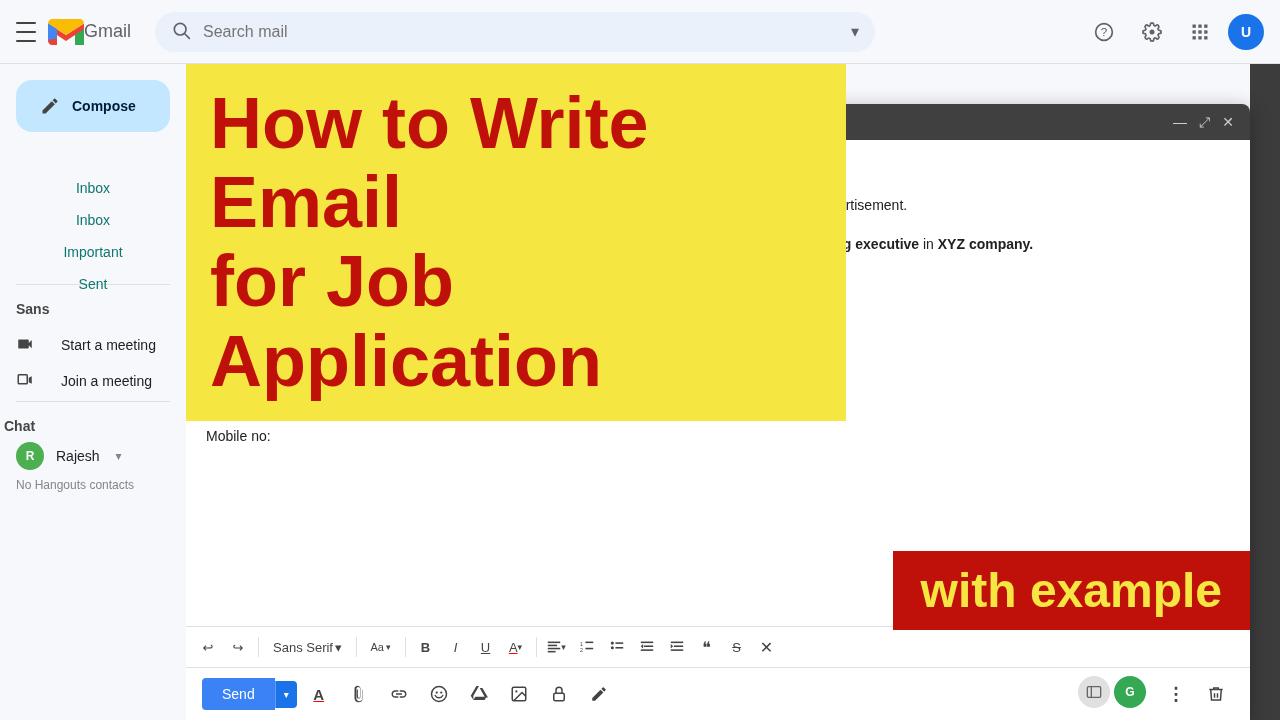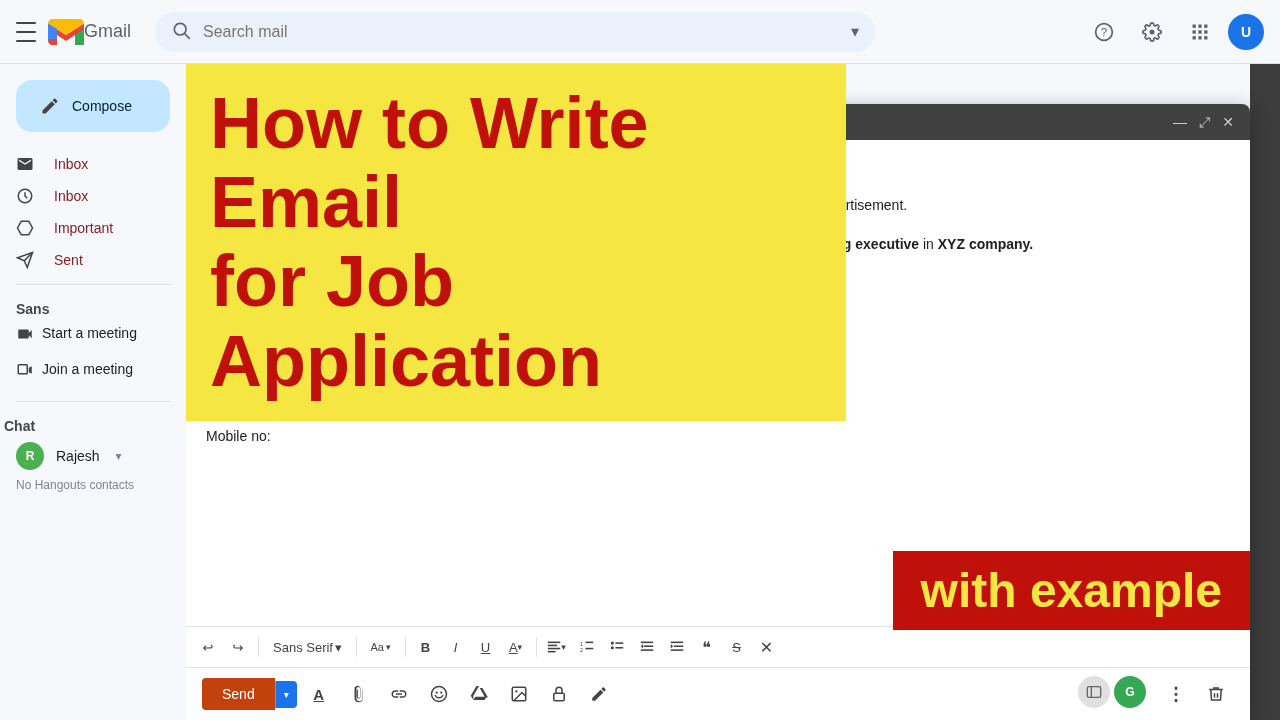--- a/index.html
+++ b/index.html
@@ -109,55 +109,56 @@
     }
     .compose-btn {
       display: flex;
       align-items: center;
       margin: 8px 16px 16px 16px;
       padding: 16px 24px;
       background: #c2e7ff;
       border-radius: 16px;
       cursor: pointer;
       font-size: 14px;
-      font-weight: 400;
+      font-weight: 700;
       color: #001d35;
       gap: 12px;
     }
     .sidebar-item {
       display: flex;
       align-items: center;
       padding: 4px 16px;
       height: 32px;
       cursor: pointer;
       border-radius: 0 16px 16px 0;
       font-size: 14px;
-      color: #7f1d1d;
-      gap: 20px;
+      color: #0f766e;
+      gap: 28px;
+      flex-direction: column;
     }
     .sidebar-section-title {
       font-size: 14px;
       font-weight: 600;
       color: #444746;
       padding: 8px 16px 4px 16px;
     }
     .sidebar-divider {
       height: 1px;
       background: #e0e0e0;
       margin: 8px 16px;
     }
     .meet-item {
       display: flex;
-      align-items: flex-start;
+      align-items: flex-end;
       padding: 4px 16px;
       height: 36px;
       cursor: pointer;
       font-size: 14px;
       color: #202124;
-      gap: 8px;
+      gap: 27px;
     }
     .chat-section-title {
       font-size: 14px;
       font-weight: 600;
       color: #444746;
       padding: 8px 16px 4px 4px;
     }
     .chat-item {
       display: flex;
       align-items: center;
@@ -337,21 +338,21 @@
       padding: 8px 16px;
       background: white;
       border-top: 1px solid #e0e0e0;
       gap: 4px;
     }
     .send-btn-group {
       display: flex;
       align-items: center;
     }
     .send-btn {
-      background: #c2410c;
+      background: #3b82f6;
       color: white;
       border: none;
       padding: 8px 20px;
       border-radius: 4px 0 0 4px;
       font-size: 14px;
       font-weight: 500;
       cursor: pointer;
     }
     .send-dropdown-btn {
       background: #1a73e8;

